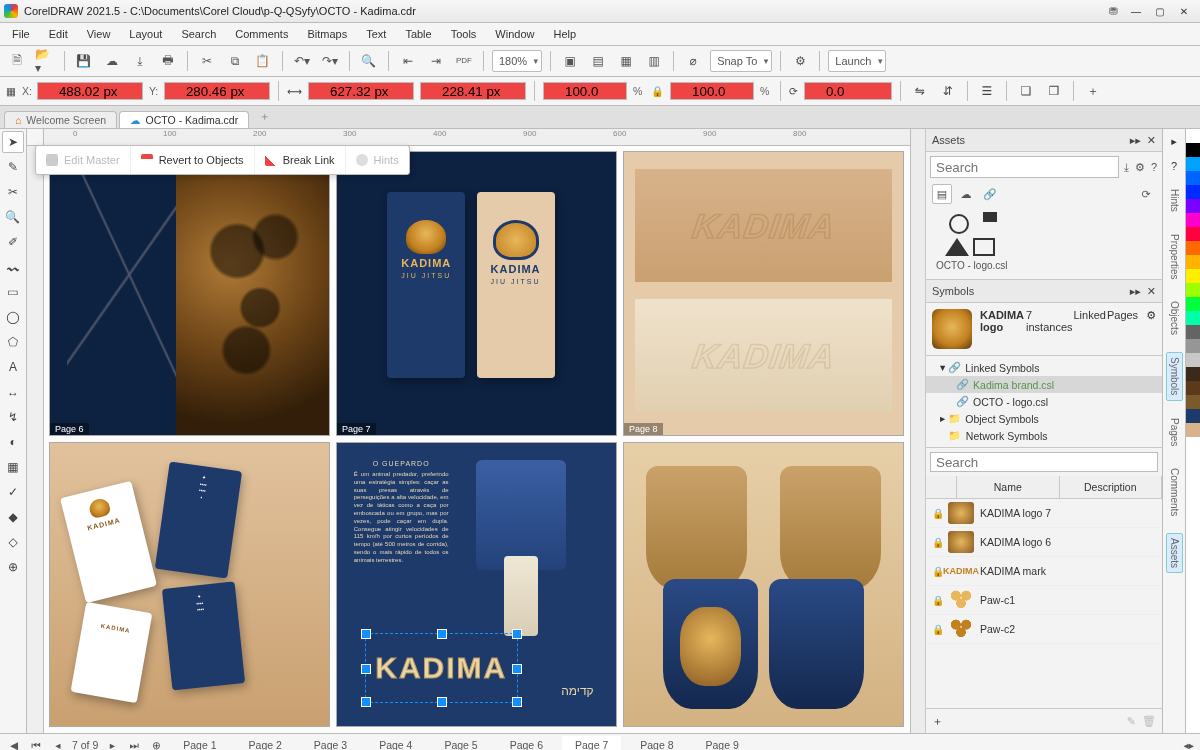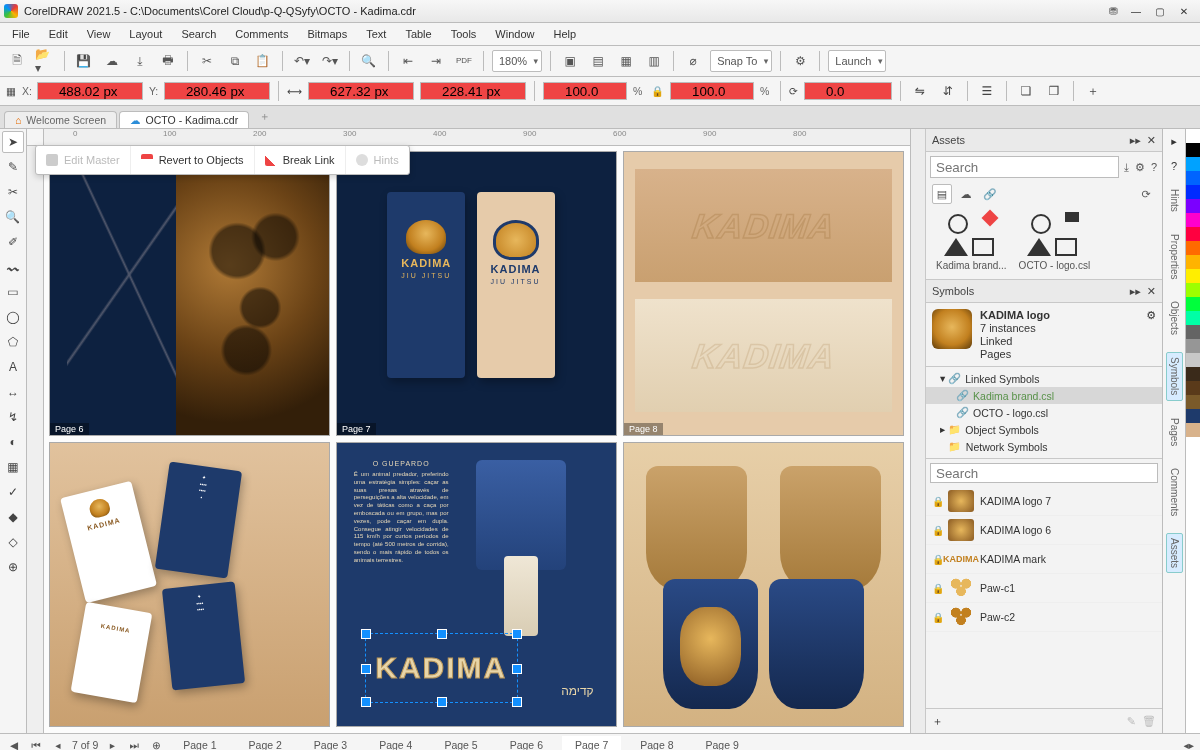--- a/index.html
+++ b/index.html
@@ -92,21 +92,21 @@
   .assets-search input{flex:1;height:20px;border:1px solid var(--chrome-dark);padding:0 5px;font:11px inherit}
   .assets-row{display:flex;gap:4px;padding:2px 6px;align-items:center}
   .asset-tb{width:18px;height:18px;display:flex;align-items:center;justify-content:center;border:1px solid transparent;border-radius:2px;color:#555}
   .assets-thumbs{display:flex;gap:12px;padding:6px 10px 8px}
   .thumb{display:flex;flex-direction:column;align-items:center;gap:4px;font-size:10px;color:#555}
   .thumb .shape{width:54px;height:44px;position:relative}
   .shape span{position:absolute;border:2px solid #333}
   .symbols-body{flex:1;overflow:hidden;display:flex;flex-direction:column}
   .sym-top{display:flex;gap:8px;padding:6px;border-bottom:1px solid var(--panel-border)}
   .sym-thumb{width:40px;height:40px;background:radial-gradient(circle at 50% 45%,#e7b75c,#c2801f 60%,#5a390a);border-radius:6px}
-  .sym-meta{display:flex;flex-direction:column;gap:1px;flex:1}
+  .sym-meta{display:flex;flex-direction:row;gap:1px;flex:1}
   .sym-meta .nm{font-weight:700}
   .tree{font-size:10.5px;padding:3px 0;border-bottom:1px solid var(--panel-border)}
   .tree .trow{padding:2px 6px 2px 14px;display:flex;align-items:center;gap:4px}
   .tree .trow.sel{background:#d7d7d7;color:#7c6}
   .tree .trow.sel span{color:#59924a}
   .sym-search{padding:4px}
   .sym-search input{width:100%;box-sizing:border-box;height:20px;border:1px solid var(--chrome-dark);padding:0 5px;font:11px inherit}
   .sym-cols{height:22px;display:flex;border-bottom:1px solid var(--panel-border);background:#efefef}
   .sym-cols div{flex:1;border-right:1px solid var(--panel-border);display:flex;align-items:center;justify-content:center;font-size:10.5px}
   .sym-list{flex:1;overflow:auto}
@@ -409,29 +409,20 @@
       <span class="asset-tb" style="border-color:var(--chrome-dark);background:#fff">▤</span>
       <span class="asset-tb">☁</span>
       <span class="asset-tb">🔗</span>
       <span style="flex:1"></span>
       <span class="asset-tb">⟳</span>
     </div>
     <div class="assets-thumbs">
       <div class="thumb">
         <div class="shape">
           <span style="left:4px;top:2px;width:16px;height:16px;border-radius:50%"></span>
-          <span style="right:2px;top:0;width:12px;height:12px;transform:rotate(45deg);background:#e44;border:none"></span>
-          <span style="left:0;bottom:0;width:0;height:0;border:none;border-left:12px solid transparent;border-right:12px solid transparent;border-bottom:18px solid #333"></span>
-          <span style="right:4px;bottom:0;width:18px;height:14px"></span>
-        </div>
-        <span>Kadima brand...</span>
-      </div>
-      <div class="thumb">
-        <div class="shape">
-          <span style="left:4px;top:2px;width:16px;height:16px;border-radius:50%"></span>
           <span style="right:2px;top:0;width:14px;height:10px;background:#333;border:none"></span>
           <span style="left:0;bottom:0;width:0;height:0;border:none;border-left:12px solid transparent;border-right:12px solid transparent;border-bottom:18px solid #333"></span>
           <span style="right:4px;bottom:0;width:18px;height:14px"></span>
         </div>
         <span>OCTO - logo.csl</span>
       </div>
     </div>
 
     <div class="dock-hdr" style="border-top:1px solid var(--panel-border)">
       <span class="title2">Symbols</span>
@@ -450,20 +441,25 @@
         <span>⚙</span>
       </div>
       <div class="tree">
         <div class="trow">▾ 🔗 <span>Linked Symbols</span></div>
         <div class="trow sel" style="padding-left:30px">🔗 <span>Kadima brand.csl</span></div>
         <div class="trow" style="padding-left:30px">🔗 <span>OCTO - logo.csl</span></div>
         <div class="trow">▸ 📁 <span>Object Symbols</span></div>
         <div class="trow">&nbsp;&nbsp; 📁 <span>Network Symbols</span></div>
       </div>
       <div class="sym-search"><input placeholder="Search" style=""></div>
+      <div class="sym-cols">
+        <div style="flex:0 0 30px"></div>
+        <div>Name</div>
+        <div>Description</div>
+      </div>
       <div class="sym-list">
         <div class="sr">
             <span class="lock">🔒</span>
             <span class="ico" style="background:radial-gradient(circle,#e7b75c,#8a5a22)"></span>
             <span class="nm2">KADIMA logo 7</span>
           </div>
         <div class="sr">
             <span class="lock">🔒</span>
             <span class="ico" style="background:radial-gradient(circle,#e7b75c,#8a5a22)"></span>
             <span class="nm2">KADIMA logo 6</span>

